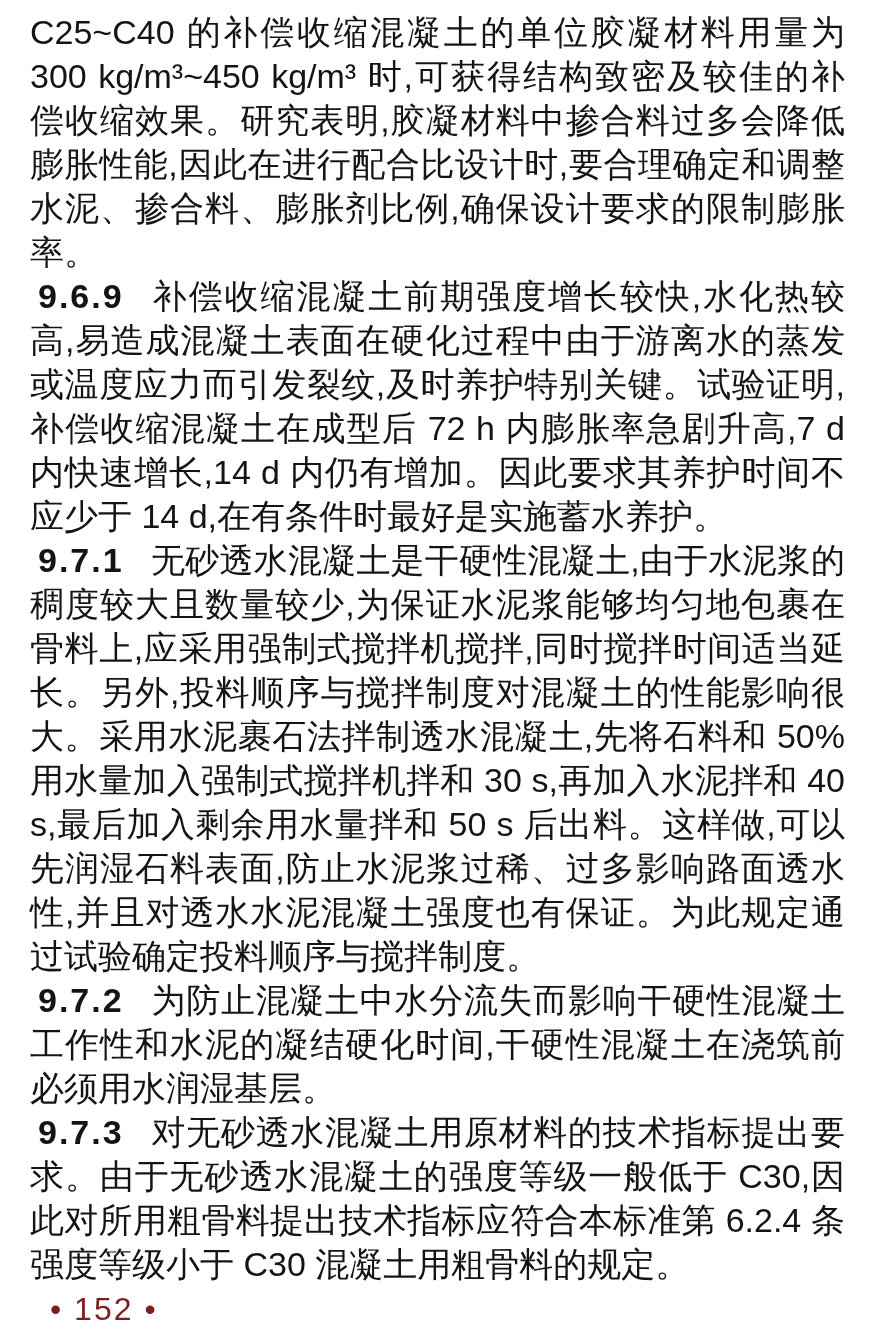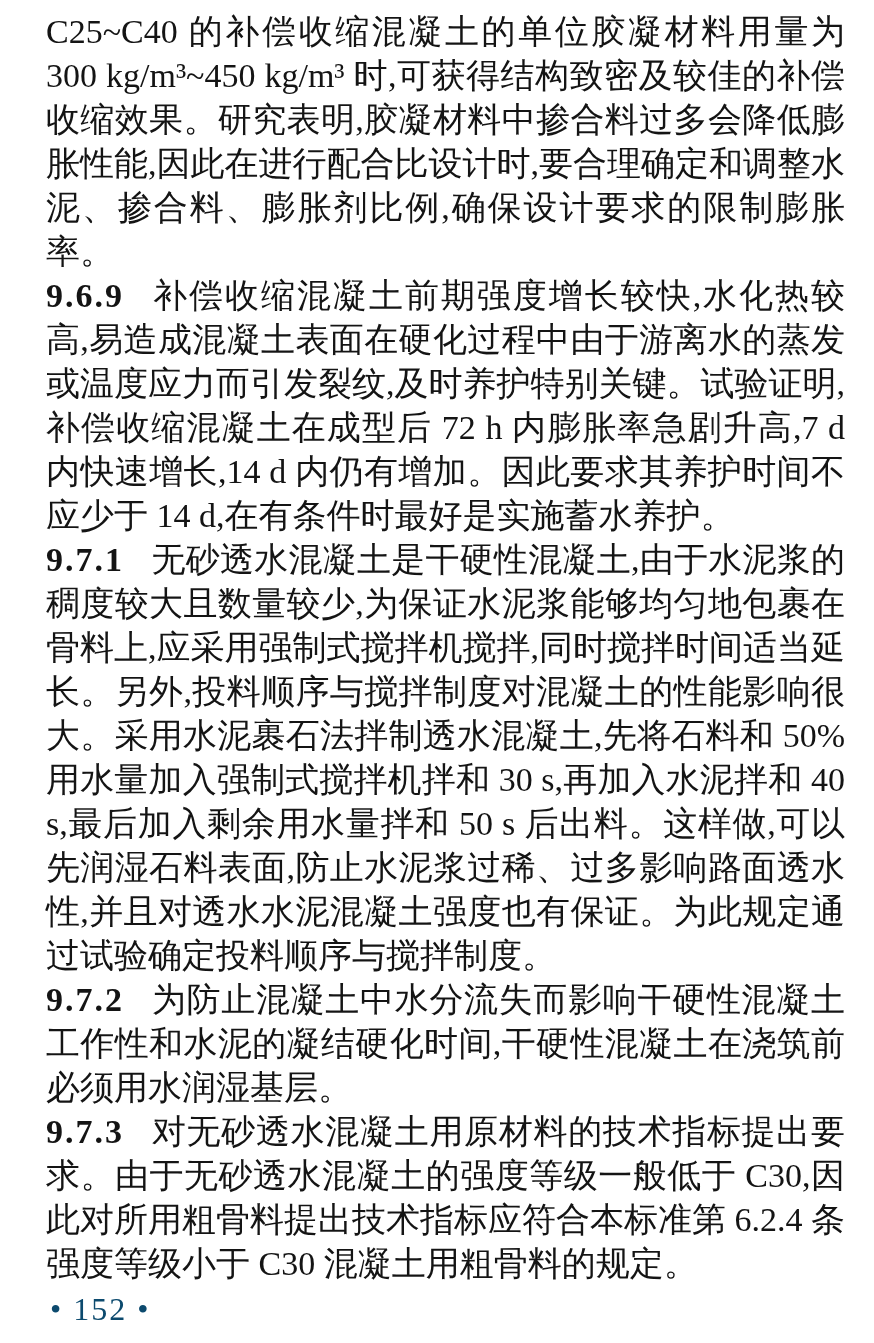--- a/index.html
+++ b/index.html
@@ -7,48 +7,49 @@
     padding: 0;
     background: #ffffff;
   }
   .page {
     position: relative;
     width: 874px;
     height: 1343px;
     box-sizing: border-box;
     background: #ffffff;
     color: #141414;
-    padding: 10px 29px 0 46px;
-    font-family: Liberation Serif, serif;
+    padding: 10px 29px 0 30px;
+    font-family: Liberation Sans, sans-serif;
     font-size: 34px;
     line-height: 44px;
     overflow: hidden;
   }
   .para {
     margin: 0;
     text-align: justify;
     text-justify: inter-character;
   }
   .para.indent {
     text-indent: 2em;
   }
   .clause-num {
     font-weight: bold;
     letter-spacing: 2px;
     margin-right: 0.8em;
     white-space: nowrap;
+    margin-left: 8px;
   }
   .page-footer {
     position: absolute;
     left: 50px;
     bottom: 14px;
     font-size: 32px;
     line-height: 40px;
     letter-spacing: 2px;
-    color: #0c4a6e;
+    color: #7f1d1d;
   }
 </style>
 </head>
 <body>
 
 <div class="page">
 
   <p class="para"><span>C25~C40 的补偿收缩混凝土的单位胶凝材料用量为 300 kg/m³~450 kg/m³ 时,可获得结构致密及较佳的补偿收缩效果。研究表明,胶凝材料中掺合料过多会降低膨胀性能,因此在进行配合比设计时,要合理确定和调整水泥、掺合料、膨胀剂比例,确保设计要求的限制膨胀率。</span></p>
 
 

